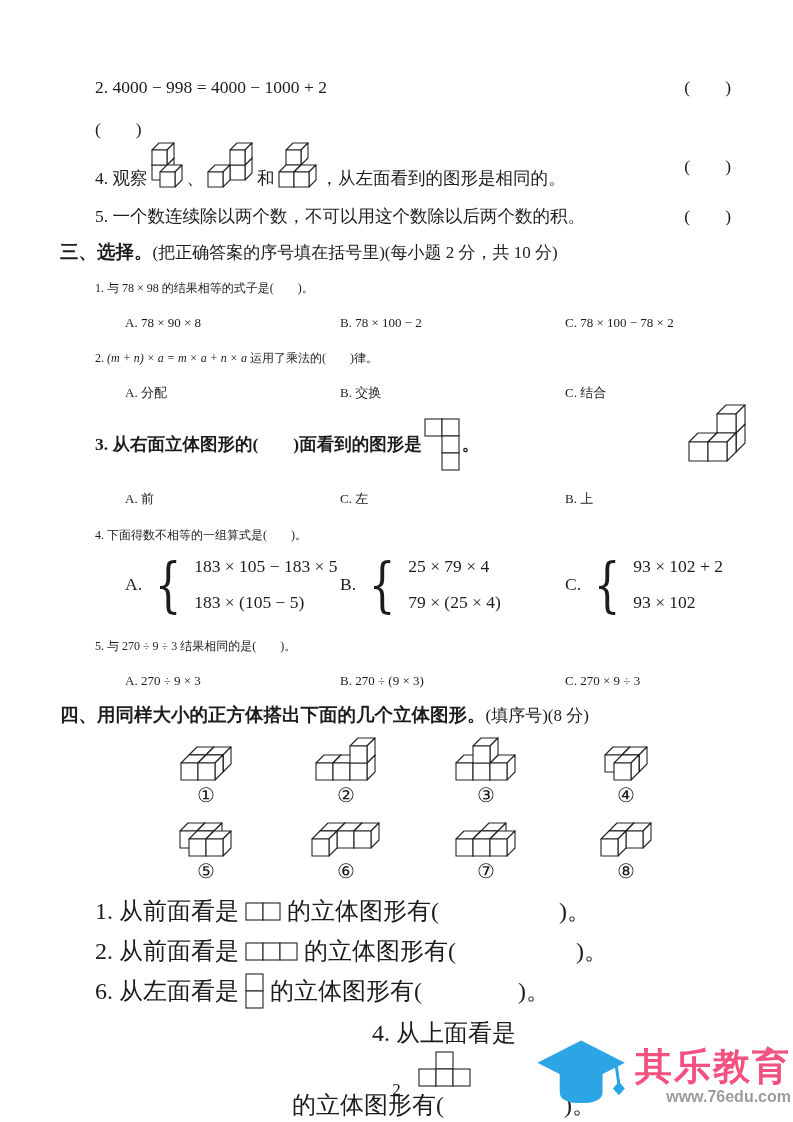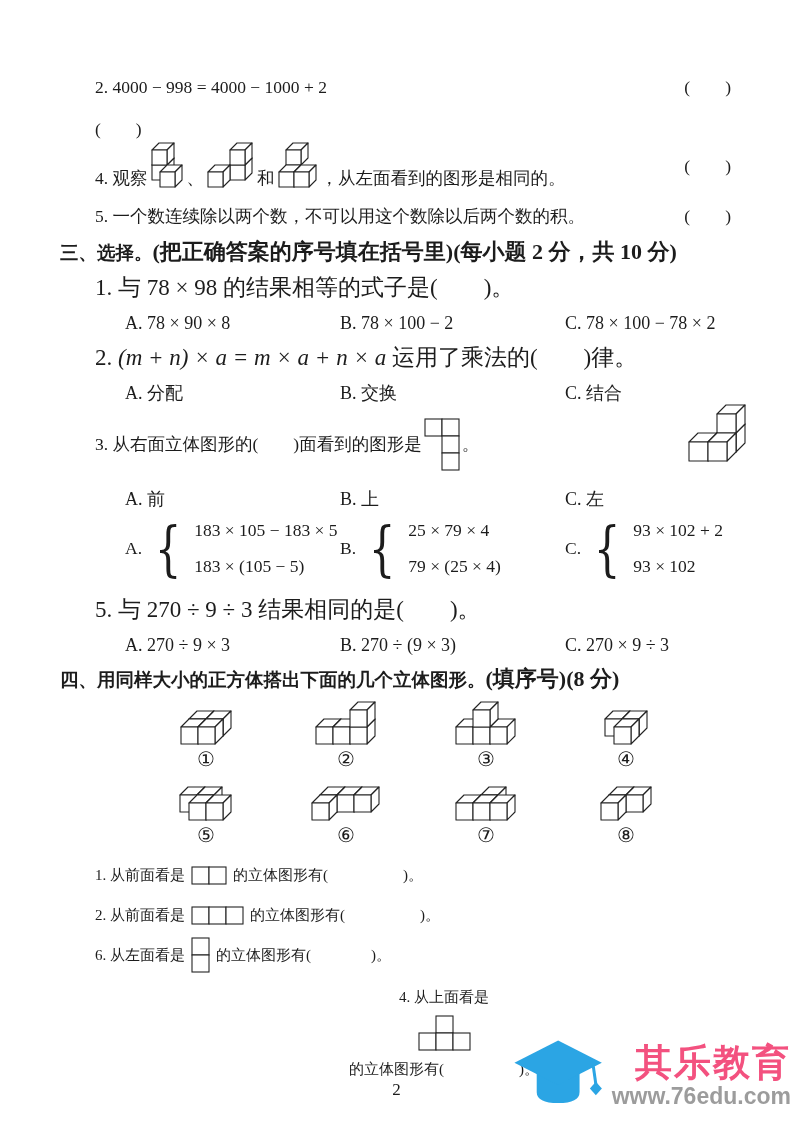--- a/index.html
+++ b/index.html
@@ -14,61 +14,61 @@
         padding:0 62px 0 35px;font-size:17.5px;line-height:22px;}
   .jrow .paren{white-space:pre;flex:none;}
   .j3{margin-top:20px;}
   .j4{margin-top:2px;}
   .j5{margin-top:16px;}
   .j4text{display:flex;align-items:flex-end;gap:3px;flex-wrap:nowrap;}
   .cubefig{flex:none;display:block;}
 
   
   .sec-title{font-size:18.5px;line-height:22px;font-weight:bold;margin-top:14px;}
-  .sec-title .note{font-weight:bold;font-size:22px;}
+  .sec-title .note{font-weight:normal;font-size:17px;}
   .t3{margin-top:14px;}
   .t4{margin-top:12px;}
 
   
-  .qline{margin:13px 0 0 35px;font-size:23px;line-height:22px;}
+  .qline{margin:13px 0 0 35px;font-size:12px;line-height:22px;}
   .opts{display:grid;grid-template-columns:215px 225px 1fr;margin:13px 0 0 65px;
-        font-size:18px;line-height:22px;}
+        font-size:13px;line-height:22px;}
   .q2f{font-style:italic;}
   .q3line{display:flex;align-items:center;position:relative;margin:4px 0 0 35px;
-          min-height:72px;font-size:17.5px;}
+          min-height:72px;font-size:17.5px;font-weight:bold;}
   .q3line .vshape{margin:0 2px;}
   .q3cube{position:absolute;right:46px;top:-4px;}
   .braces{display:grid;grid-template-columns:215px 225px 1fr;margin:4px 0 0 65px;}
   .bgroup{display:flex;align-items:center;gap:7px;font-size:17.5px;min-height:68px;}
   .bgroup .brace{font-size:60px;line-height:.9;transform:scaleX(.7);
                  font-family:"DejaVu Serif",serif;font-weight:400;}
   .bgroup .lines{display:flex;flex-direction:column;gap:15px;white-space:nowrap;}
   .q5line{margin-top:17px;}
 
   
   .figrow{display:grid;grid-template-columns:repeat(4,140px);margin:6px 0 0 110px;}
   .figrow2{margin-top:2px;}
   .figcell{display:flex;flex-direction:column;align-items:center;justify-content:flex-end;
            width:max-content;min-width:72px;height:74px;}
   .flabel{font-size:20px;line-height:24px;margin-top:1px;}
 
   .bq{display:flex;align-items:center;gap:6px;margin:16px 0 0 35px;
-      font-size:15px;line-height:24px;white-space:pre;}
+      font-size:24px;line-height:24px;white-space:pre;}
   .bq1{margin-top:16px;}
   .bq3{margin-top:10px;}
   .bq4{margin-top:12px;flex-direction:column;}
 
   
   .pagenum{position:absolute;left:0;bottom:22px;width:100%;text-align:center;
            font-size:17px;}
   .watermark{position:absolute;right:2px;bottom:6px;display:flex;align-items:center;gap:5px;}
   .wm-text{display:flex;flex-direction:column;align-items:flex-end;}
   .wm-brand{font-family:"Liberation Sans",sans-serif;font-weight:bold;font-size:37px;
             line-height:1.05;letter-spacing:2px;}
-  .wm-url{font-family:"Liberation Sans",sans-serif;font-weight:bold;font-size:23px;
+  .wm-url{font-family:"Liberation Sans",sans-serif;font-weight:bold;font-size:16px;
           line-height:1.1;margin-top:1px;}
 </style>
 </head>
 <body>
 
 <div class="content">
 
   <div>
     <div class="jrow">
       <span>2. 4000 − 998 = 4000 − 1000 + 2</span>
@@ -164,24 +164,25 @@
         <polygon points="0,-19 9,-28 28,-28 19,-19" fill="#ffffff" stroke="#242424" stroke-width="1.1" stroke-linejoin="round"></polygon>
         <polygon points="19,-19 28,-28 28,-9 19,0" fill="#ffffff" stroke="#242424" stroke-width="1.1" stroke-linejoin="round"></polygon>
         <polygon points="0,-19 19,-19 19,0 0,0" fill="#ffffff" stroke="#242424" stroke-width="1.1" stroke-linejoin="round"></polygon>
         <polygon points="19,-19 28,-28 47,-28 38,-19" fill="#ffffff" stroke="#242424" stroke-width="1.1" stroke-linejoin="round"></polygon>
         <polygon points="38,-19 47,-28 47,-9 38,0" fill="#ffffff" stroke="#242424" stroke-width="1.1" stroke-linejoin="round"></polygon>
         <polygon points="19,-19 38,-19 38,0 19,0" fill="#ffffff" stroke="#242424" stroke-width="1.1" stroke-linejoin="round"></polygon>
       </svg>
   </div>
   <div class="opts" style="margin-top:8px">
     <span>A. 前</span>
+    <span>C. 左</span>
     <span>B. 上</span>
-    <span>C. 左</span>
-  </div>
-
+  </div>
+
+  <div class="qline" style="margin-top:14px">4. 下面得数不相等的一组算式是(　　)。</div>
   <div class="braces">
     <div class="bgroup">
       <span>A.</span>
       <span class="brace">{</span>
       <span class="lines">
         <span>183 × 105 − 183 × 5</span>
         <span>183 × (105 − 5)</span>
       </span>
     </div>
     <div class="bgroup">

